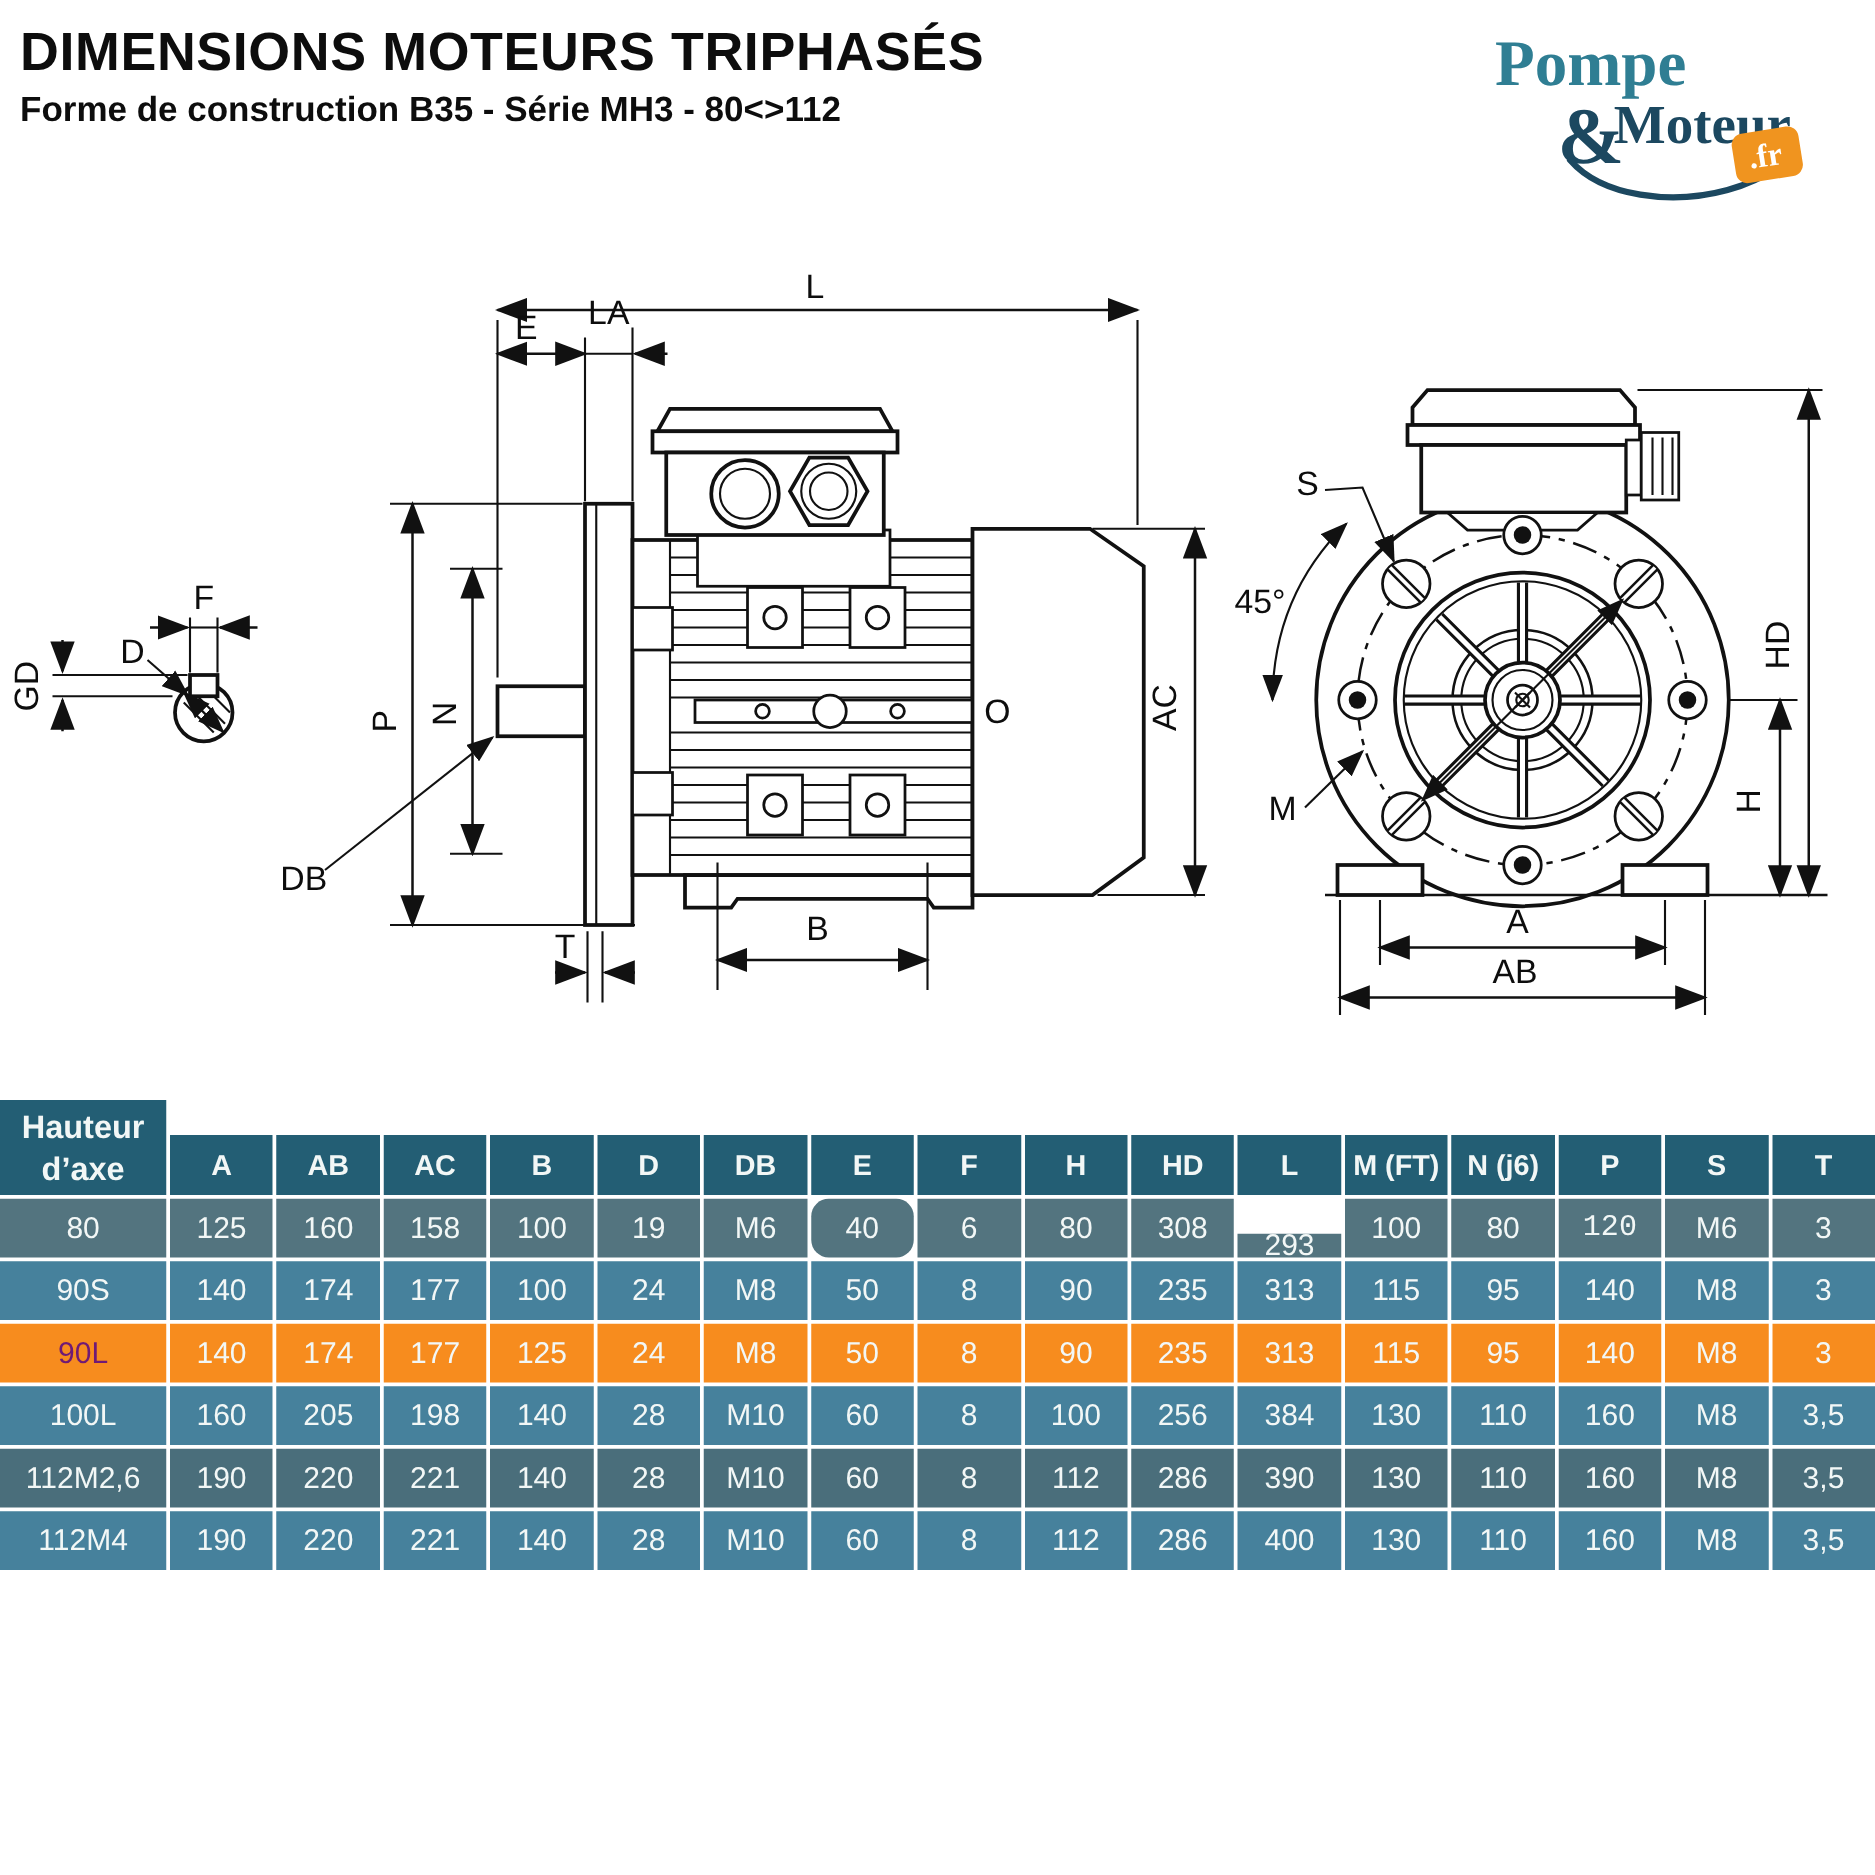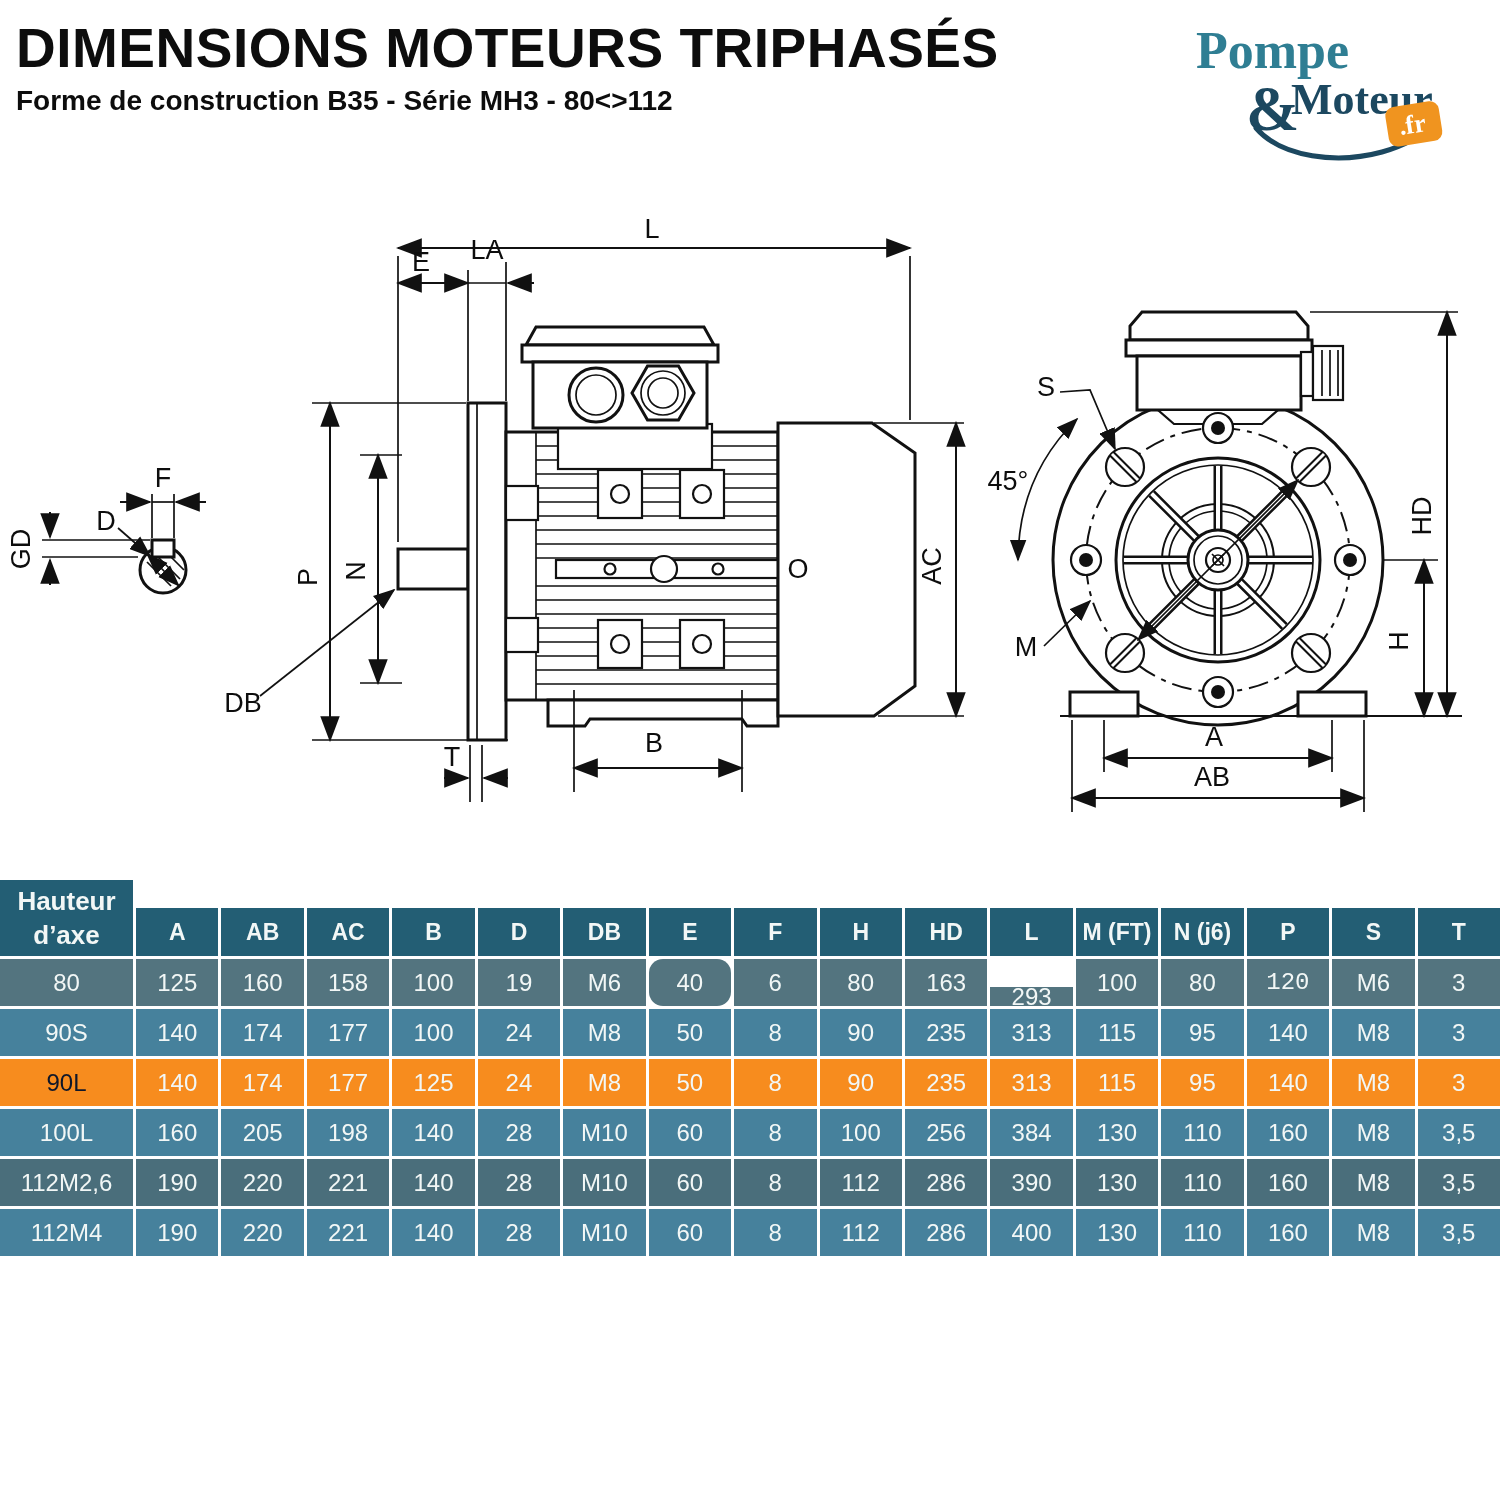--- a/index.html
+++ b/index.html
@@ -1,20 +1,20 @@
 <!DOCTYPE html>
 <html><head>
 <meta charset="utf-8">
 <style>
   html,body{margin:0;padding:0;background:#fff;}
   #page{position:relative;width:1500px;height:1500px;background:#ffffff;overflow:hidden;
         font-family:"Liberation Sans",sans-serif;}
   
   #title-block{position:absolute;left:16px;top:20px;color:#0d0d0d;}
-  #title-block h1{margin:0;font-size:55px;font-weight:800;letter-spacing:.5px;line-height:1.05;}
+  #title-block h1{margin:0;font-size:43px;font-weight:800;letter-spacing:.5px;line-height:1.05;}
   #title-block p{margin:7px 0 0 0;font-size:28px;font-weight:600;}
   
   #logo{position:absolute;left:1190px;top:12px;}
   .logo-serif{font-family:"Liberation Serif",serif;font-weight:700;}
   
   #drawing{position:absolute;left:0;top:190px;}
   .dim{stroke:#111;stroke-width:2;fill:none;}
   .thin{stroke:#111;stroke-width:1.7;fill:none;}
   .part{fill:#fff;stroke:#111;stroke-width:3;stroke-linejoin:miter;}
   .part2{fill:#fff;stroke:#111;stroke-width:2.2;}
@@ -252,21 +252,21 @@
       <div class="cell rowlabel" style="background: rgb(83, 116, 127); color: rgb(242, 247, 246);">80</div>
       <div class="cell val" style="background: rgb(83, 116, 127); color: rgb(242, 247, 246);">125</div>
       <div class="cell val" style="background: rgb(83, 116, 127); color: rgb(242, 247, 246);">160</div>
       <div class="cell val" style="background: rgb(83, 116, 127); color: rgb(242, 247, 246);">158</div>
       <div class="cell val" style="background: rgb(83, 116, 127); color: rgb(242, 247, 246);">100</div>
       <div class="cell val" style="background: rgb(83, 116, 127); color: rgb(242, 247, 246);">19</div>
       <div class="cell val" style="background: rgb(83, 116, 127); color: rgb(242, 247, 246);">M6</div>
       <div class="cell val" style="background: rgb(83, 116, 127); color: rgb(242, 247, 246); border-radius: 14px;">40</div>
       <div class="cell val" style="background: rgb(83, 116, 127); color: rgb(242, 247, 246);">6</div>
       <div class="cell val" style="background: rgb(83, 116, 127); color: rgb(242, 247, 246);">80</div>
-      <div class="cell val" style="background: rgb(83, 116, 127); color: rgb(242, 247, 246);">163</div>
+      <div class="cell val" style="background: rgb(83, 116, 127); color: rgb(242, 247, 246);">308</div>
       <div class="cell val" style="background: rgb(83, 116, 127); color: rgb(242, 247, 246); margin-top: 28px;">293</div>
       <div class="cell val" style="background: rgb(83, 116, 127); color: rgb(242, 247, 246);">100</div>
       <div class="cell val" style="background: rgb(83, 116, 127); color: rgb(242, 247, 246);">80</div>
       <div class="cell val" style="background: rgb(83, 116, 127); color: rgb(242, 247, 246); font-family: Liberation Mono, monospace;">120</div>
       <div class="cell val" style="background: rgb(83, 116, 127); color: rgb(242, 247, 246);">M6</div>
       <div class="cell val" style="background: rgb(83, 116, 127); color: rgb(242, 247, 246);">3</div>
       <div class="cell rowlabel" style="background: rgb(70, 129, 156); color: rgb(242, 247, 246);">90S</div>
       <div class="cell val" style="background: rgb(70, 129, 156); color: rgb(242, 247, 246);">140</div>
       <div class="cell val" style="background: rgb(70, 129, 156); color: rgb(242, 247, 246);">174</div>
       <div class="cell val" style="background: rgb(70, 129, 156); color: rgb(242, 247, 246);">177</div>
@@ -276,21 +276,21 @@
       <div class="cell val" style="background: rgb(70, 129, 156); color: rgb(242, 247, 246);">50</div>
       <div class="cell val" style="background: rgb(70, 129, 156); color: rgb(242, 247, 246);">8</div>
       <div class="cell val" style="background: rgb(70, 129, 156); color: rgb(242, 247, 246);">90</div>
       <div class="cell val" style="background: rgb(70, 129, 156); color: rgb(242, 247, 246);">235</div>
       <div class="cell val" style="background: rgb(70, 129, 156); color: rgb(242, 247, 246);">313</div>
       <div class="cell val" style="background: rgb(70, 129, 156); color: rgb(242, 247, 246);">115</div>
       <div class="cell val" style="background: rgb(70, 129, 156); color: rgb(242, 247, 246);">95</div>
       <div class="cell val" style="background: rgb(70, 129, 156); color: rgb(242, 247, 246);">140</div>
       <div class="cell val" style="background: rgb(70, 129, 156); color: rgb(242, 247, 246);">M8</div>
       <div class="cell val" style="background: rgb(70, 129, 156); color: rgb(242, 247, 246);">3</div>
-      <div class="cell rowlabel" style="background: rgb(247, 140, 30); color: #0f172a;">90L</div>
+      <div class="cell rowlabel" style="background: rgb(247, 140, 30); color: #701a75;">90L</div>
       <div class="cell val" style="background: rgb(247, 140, 30); color: rgb(242, 247, 246);">140</div>
       <div class="cell val" style="background: rgb(247, 140, 30); color: rgb(242, 247, 246);">174</div>
       <div class="cell val" style="background: rgb(247, 140, 30); color: rgb(242, 247, 246);">177</div>
       <div class="cell val" style="background: rgb(247, 140, 30); color: rgb(242, 247, 246);">125</div>
       <div class="cell val" style="background: rgb(247, 140, 30); color: rgb(242, 247, 246);">24</div>
       <div class="cell val" style="background: rgb(247, 140, 30); color: rgb(242, 247, 246);">M8</div>
       <div class="cell val" style="background: rgb(247, 140, 30); color: rgb(242, 247, 246);">50</div>
       <div class="cell val" style="background: rgb(247, 140, 30); color: rgb(242, 247, 246);">8</div>
       <div class="cell val" style="background: rgb(247, 140, 30); color: rgb(242, 247, 246);">90</div>
       <div class="cell val" style="background: rgb(247, 140, 30); color: rgb(242, 247, 246);">235</div>

